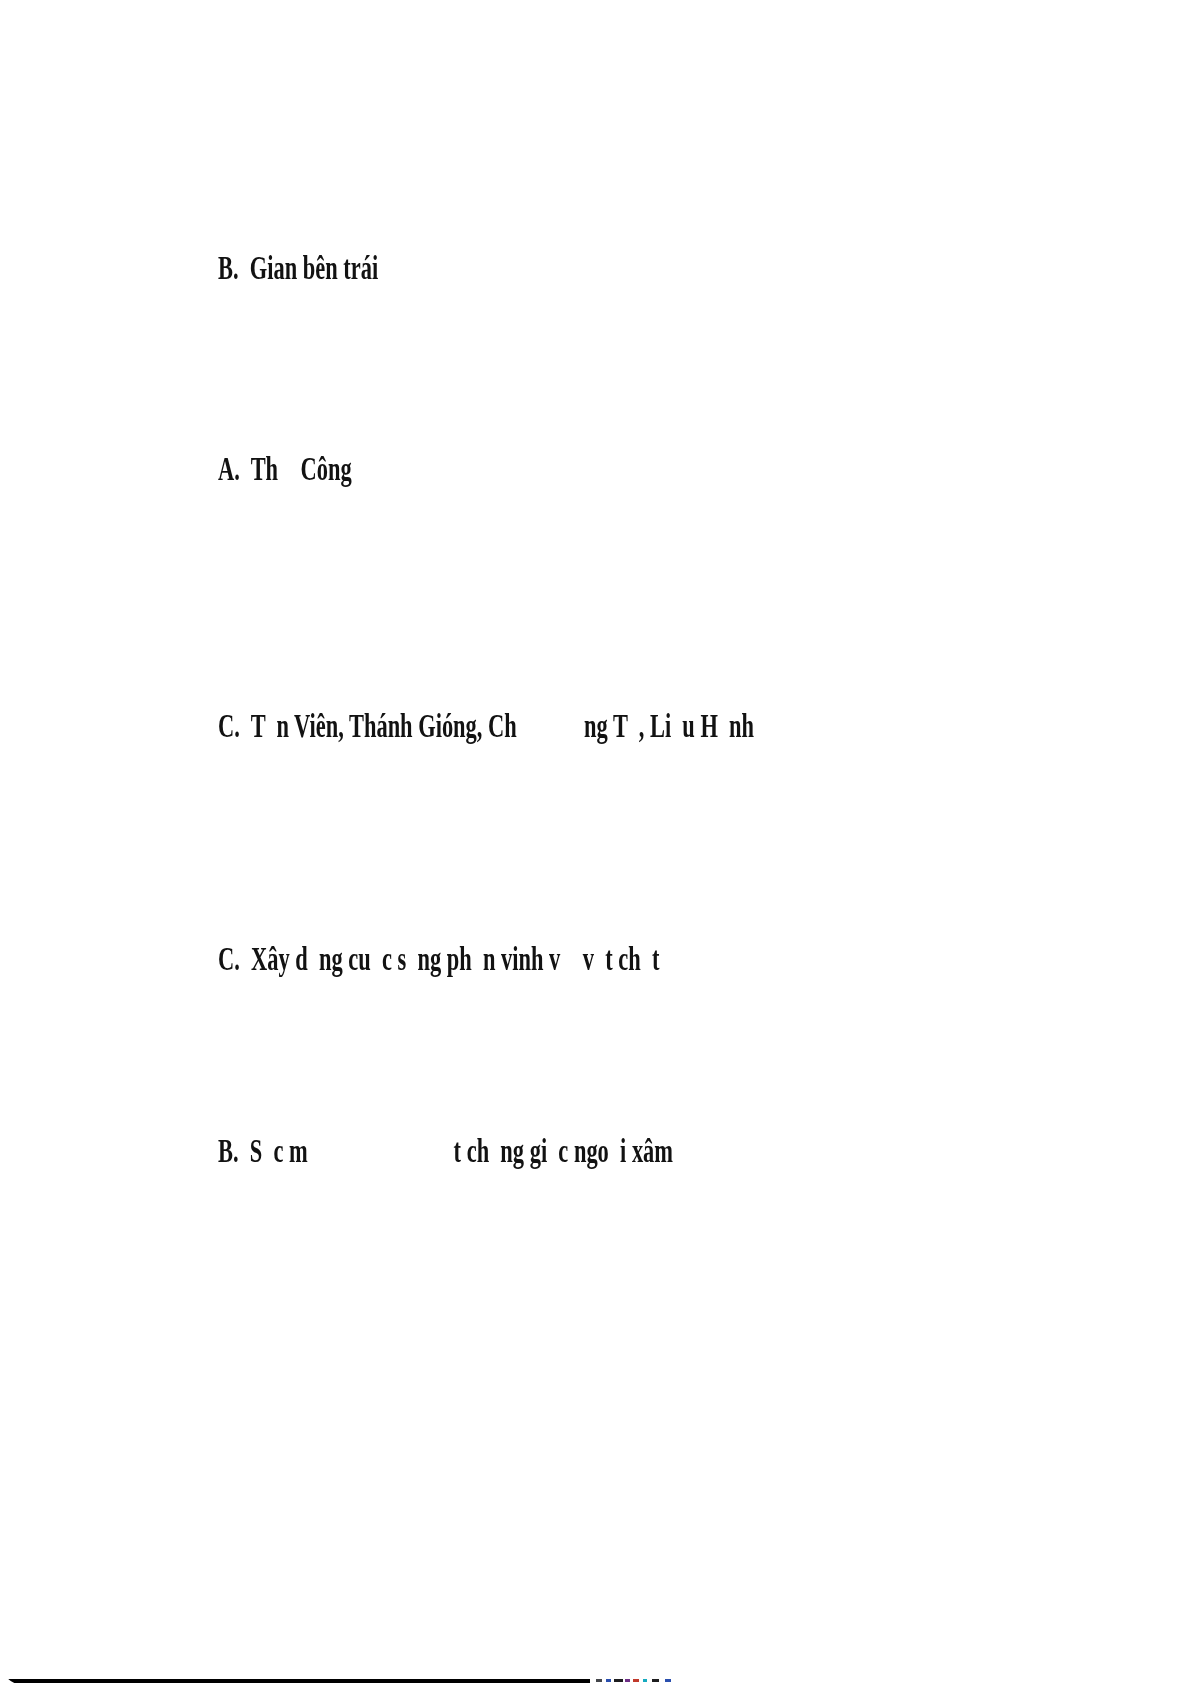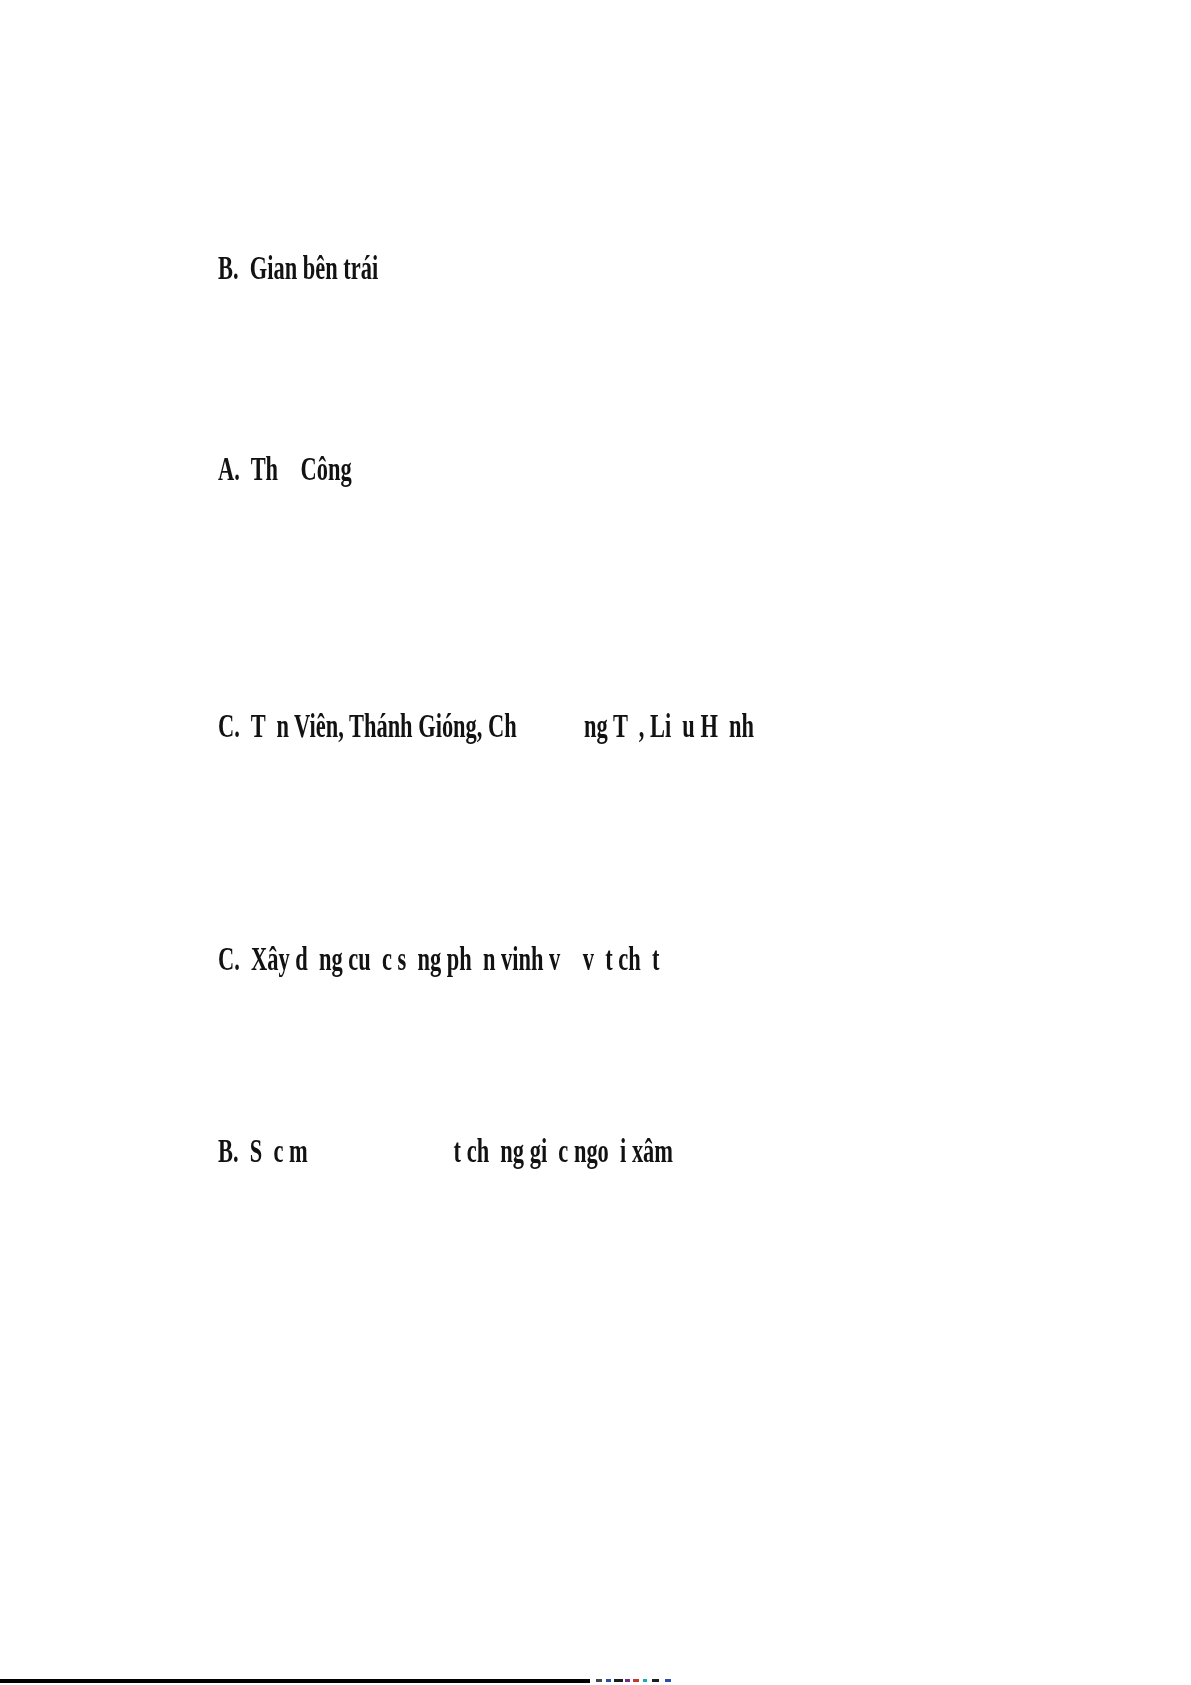--- a/index.html
+++ b/index.html
@@ -7,20 +7,21 @@
     padding: 0;
     background: #ffffff;
   }
   .page {
     position: relative;
     width: 1191px;
     height: 1685px;
     background: #ffffff;
     overflow: hidden;
     font-family: "Liberation Serif", serif;
+    border-radius: 24px;
   }
   .line {
     position: absolute;
     left: 218px;
     font-weight: bold;
     font-size: 34px;
     line-height: 1.1;
     color: #121212;
     white-space: pre;
     transform: scaleX(0.66);

